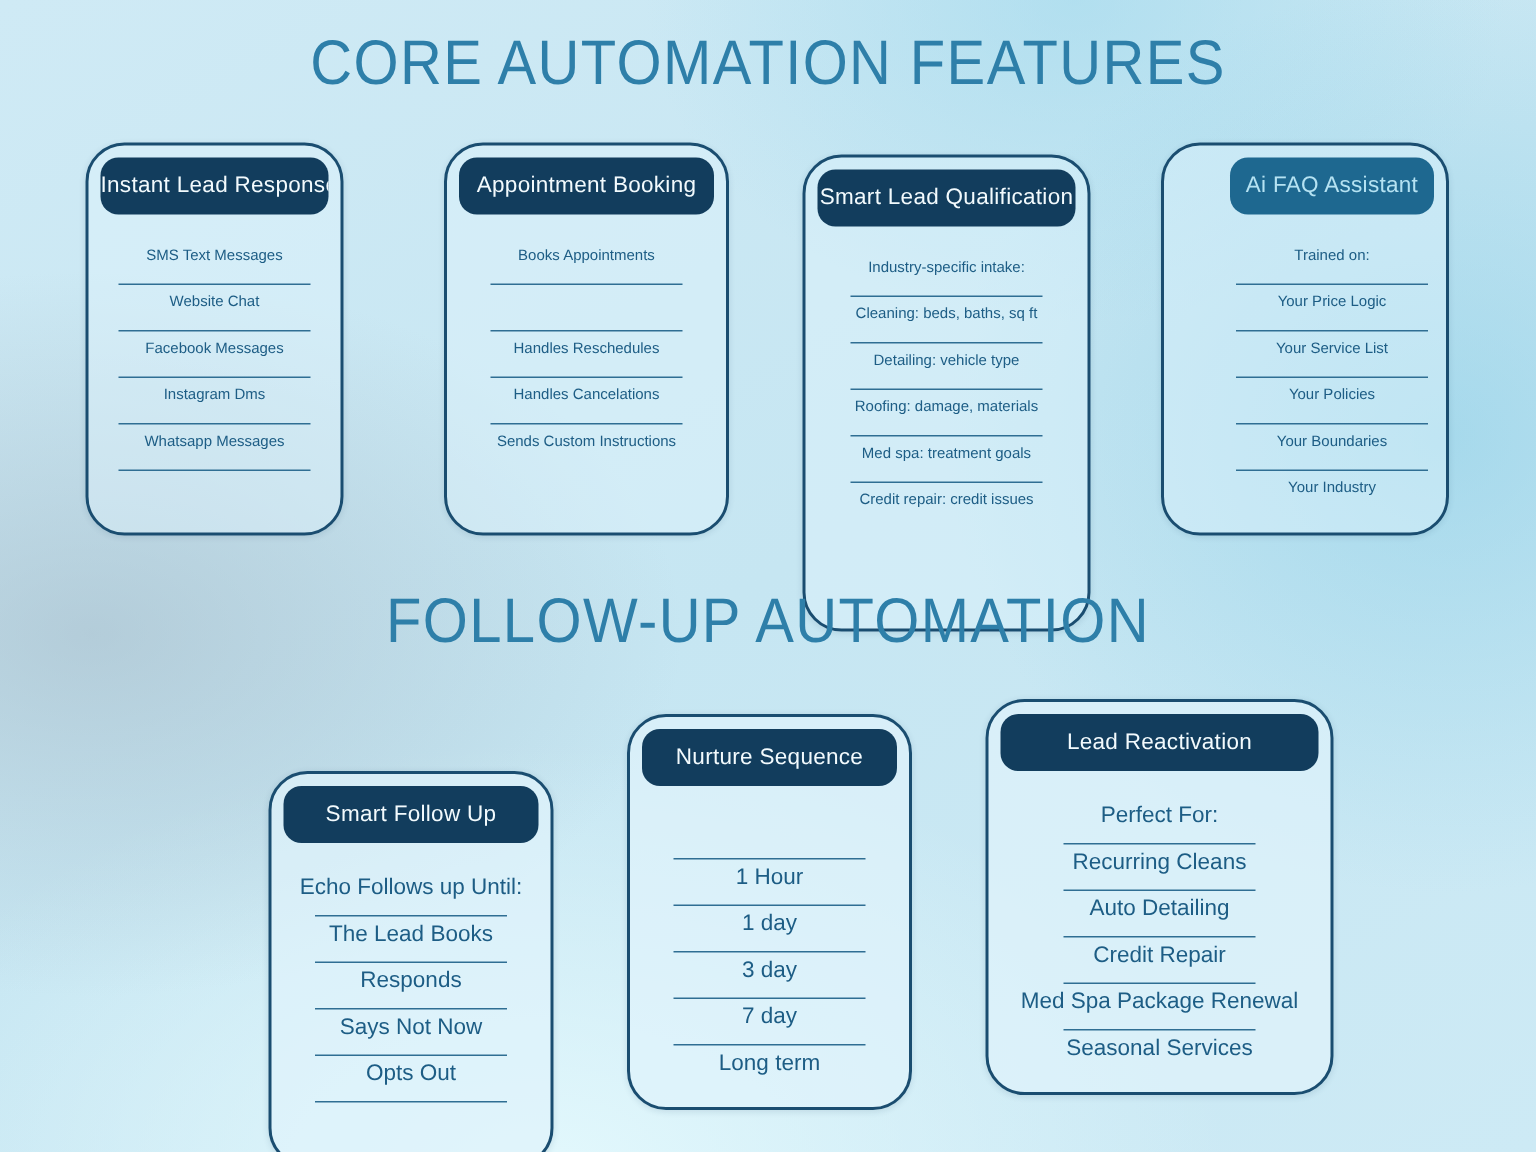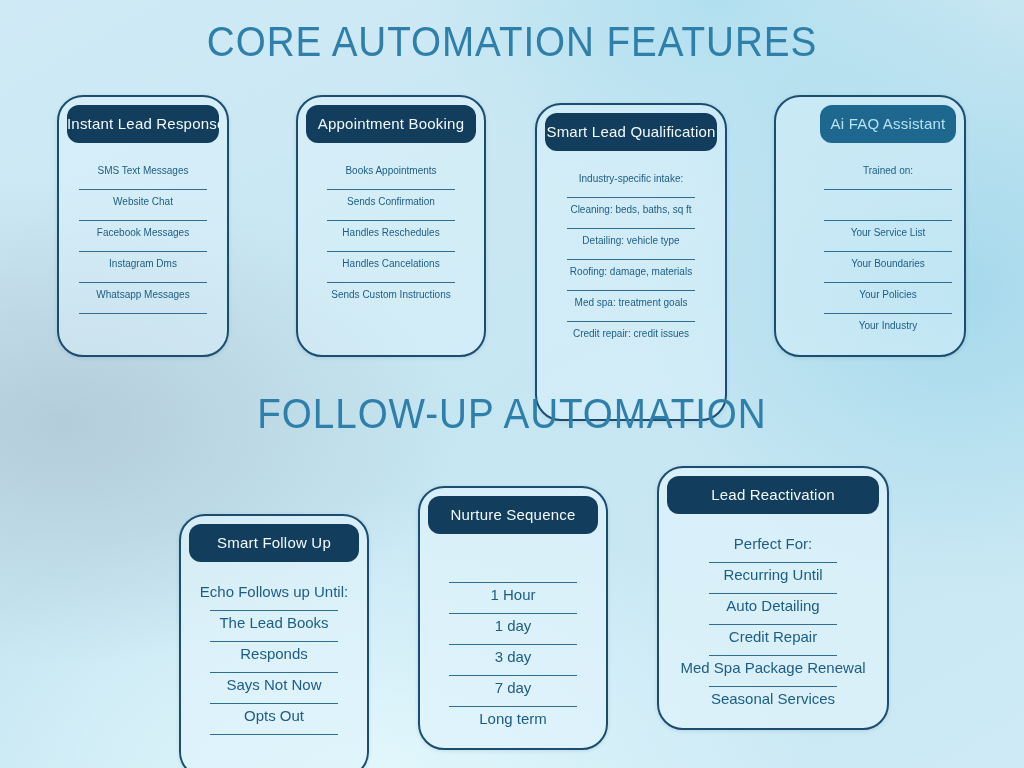--- a/index.html
+++ b/index.html
@@ -81,21 +81,20 @@
   </section>
 
   <section class="card r1" style="left:296px;top:95px;width:190px;height:262px;">
     <div class="pill">Appointment Booking</div>
     <div class="list">
         <div class="item">
           <div class="txt">Books Appointments</div>
           <div class="line"></div>
         </div>
         <div class="item">
-          <div class="txt">Sends Confirmation</div>
           <div class="line"></div>
         </div>
         <div class="item">
           <div class="txt">Handles Reschedules</div>
           <div class="line"></div>
         </div>
         <div class="item">
           <div class="txt">Handles Cancelations</div>
           <div class="line"></div>
         </div>
@@ -135,32 +134,33 @@
   </section>
 
   <section class="card r1" style="left:774px;top:95px;width:192px;height:262px;padding-left:36px;">
     <div class="pill light">Ai FAQ Assistant</div>
     <div class="list">
         <div class="item">
           <div class="txt">Trained on:</div>
           <div class="line"></div>
         </div>
         <div class="item">
+          <div class="txt">Your Price Logic</div>
           <div class="line"></div>
         </div>
         <div class="item">
           <div class="txt">Your Service List</div>
           <div class="line"></div>
         </div>
         <div class="item">
+          <div class="txt">Your Policies</div>
+          <div class="line"></div>
+        </div>
+        <div class="item">
           <div class="txt">Your Boundaries</div>
-          <div class="line"></div>
-        </div>
-        <div class="item">
-          <div class="txt">Your Policies</div>
           <div class="line"></div>
         </div>
         <div class="item">
           <div class="txt">Your Industry</div>
         </div>
       </div>
   </section>
 
   <h1 class="title t2">FOLLOW-UP AUTOMATION</h1>
 
@@ -183,21 +183,21 @@
           <div class="txt">Says Not Now</div>
           <div class="line"></div>
         </div>
         <div class="item">
           <div class="txt">Opts Out</div>
           <div class="line"></div>
         </div>
       </div>
   </section>
 
-  <section class="card r2" style="left:418px;top:486px;width:190px;height:264px;">
+  <section class="card r2" style="left:418px;top:476px;width:190px;height:264px;">
     <div class="pill">Nurture Sequence</div>
     <div class="list">
         <div class="item">
           <div class="line"></div>
         </div>
         <div class="item">
           <div class="txt">1 Hour</div>
           <div class="line"></div>
         </div>
         <div class="item">
@@ -219,21 +219,21 @@
   </section>
 
   <section class="card r2" style="left:657px;top:466px;width:232px;height:264px;">
     <div class="pill">Lead Reactivation</div>
     <div class="list">
         <div class="item">
           <div class="txt">Perfect For:</div>
           <div class="line"></div>
         </div>
         <div class="item">
-          <div class="txt">Recurring Until</div>
+          <div class="txt">Recurring Cleans</div>
           <div class="line"></div>
         </div>
         <div class="item">
           <div class="txt">Auto Detailing</div>
           <div class="line"></div>
         </div>
         <div class="item">
           <div class="txt">Credit Repair</div>
           <div class="line"></div>
         </div>

